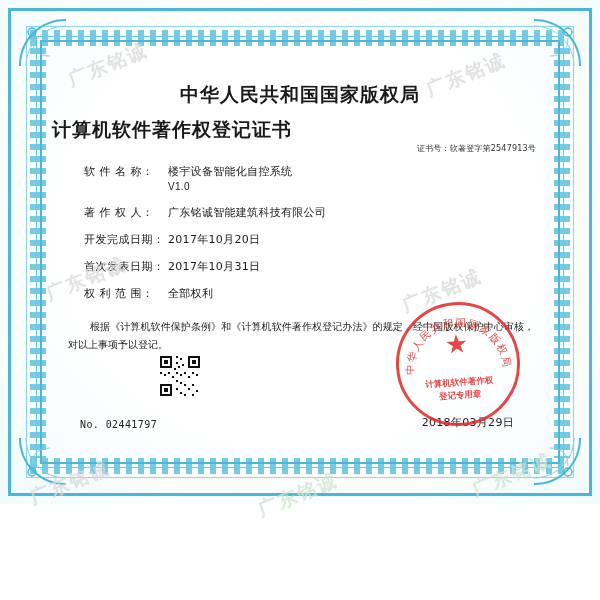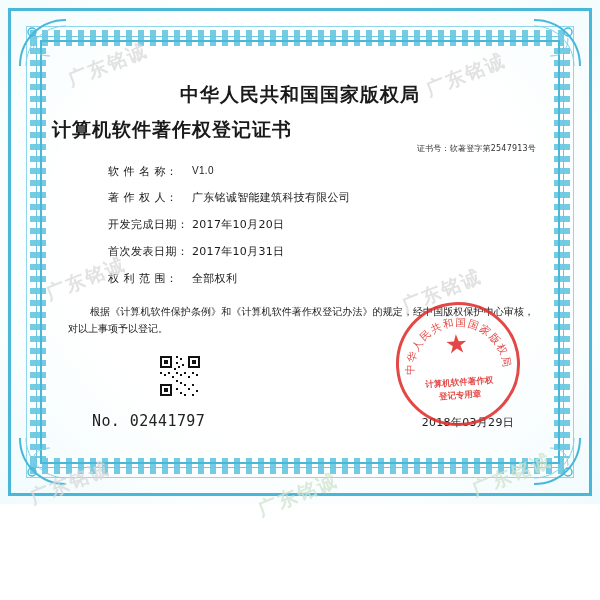--- a/index.html
+++ b/index.html
@@ -111,21 +111,20 @@
     align-items: flex-start;
     margin-bottom: 11px;
     font-size: 11px;
     color: #1a1a1a;
   }
   .field-label {
     width: 84px;
     flex: 0 0 84px;
     letter-spacing: 0.5px;
     white-space: nowrap;
-    margin-left: 24px;
   }
   .field-value {
     flex: 1 1 auto;
     letter-spacing: 0.3px;
     line-height: 1.45;
   }
   .field-value .second-line {
     display: block;
     font-family: Liberation Sans, sans-serif;
     font-size: 10px;
@@ -150,23 +149,23 @@
   }
   .qr {
     position: absolute;
     left: 106px;
     bottom: 52px;
     width: 44px;
     height: 44px;
   }
   .serial {
     position: absolute;
-    left: 40px;
+    left: 28px;
     bottom: 20px;
-    font-size: 15px;
+    font-size: 10px;
     color: #222;
     font-family: "DejaVu Sans Mono", "Liberation Mono", monospace;
     letter-spacing: 0.4px;
   }
   .issue-date {
     position: absolute;
     right: 34px;
     bottom: 20px;
     font-size: 11px;
     color: #1a1a1a;
@@ -293,20 +292,21 @@
 
     <div class="cert-no">
       <span>证书号：</span><span>软著登字第2547913号</span>
     </div>
 
     <div class="fields">
 
       <div class="field-row">
         <div class="field-label">软 件 名 称：</div>
         <div class="field-value">
+          <span>楼宇设备智能化自控系统</span>
           <span class="second-line">V1.0</span>
         </div>
       </div>
 
       <div class="field-row">
         <div class="field-label">著 作 权 人：</div>
         <div class="field-value">广东铭诚智能建筑科技有限公司</div>
       </div>
 
       <div class="field-row">

